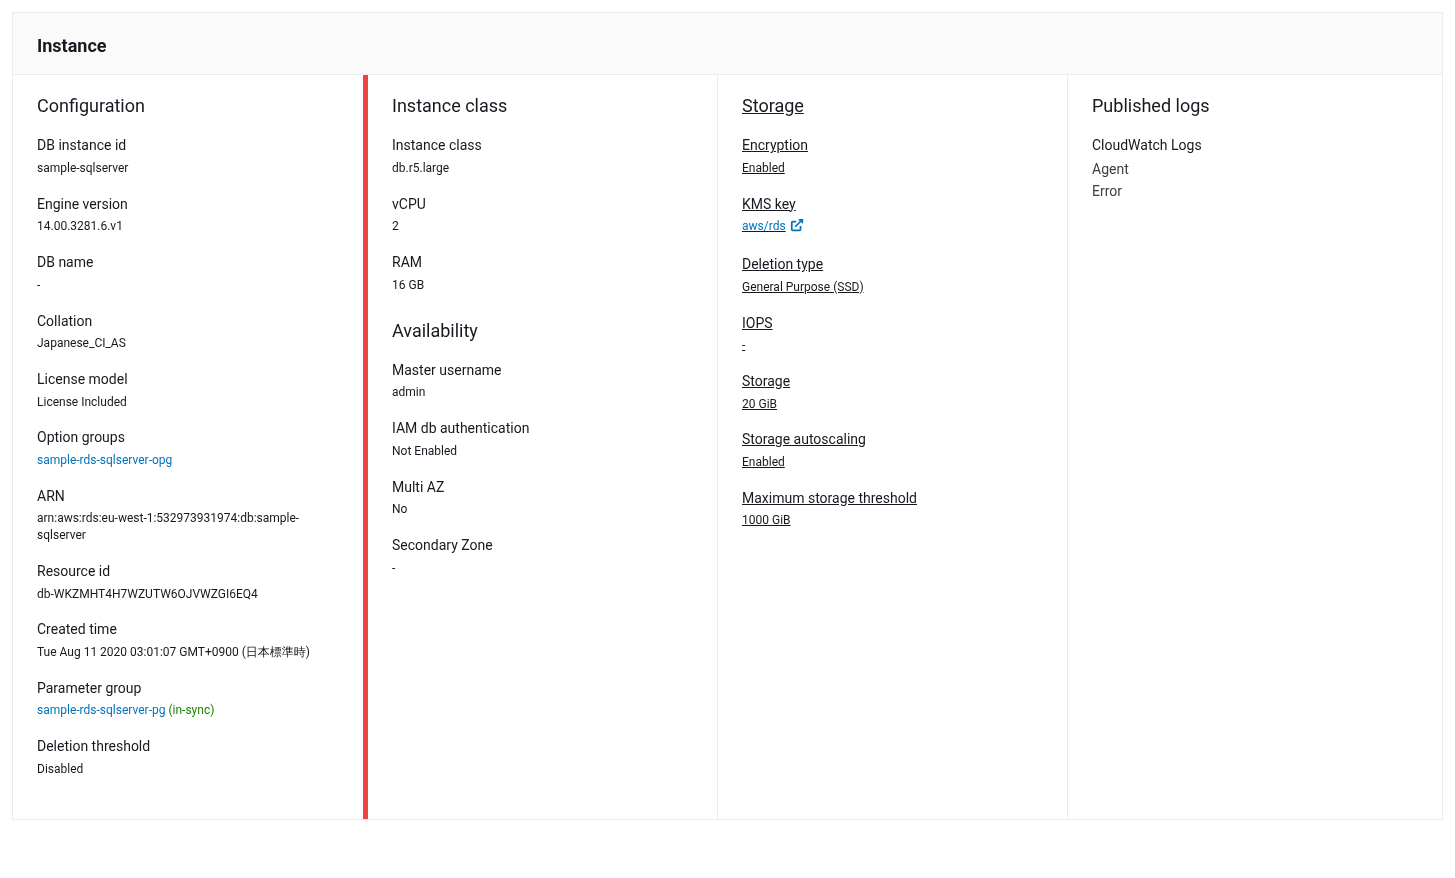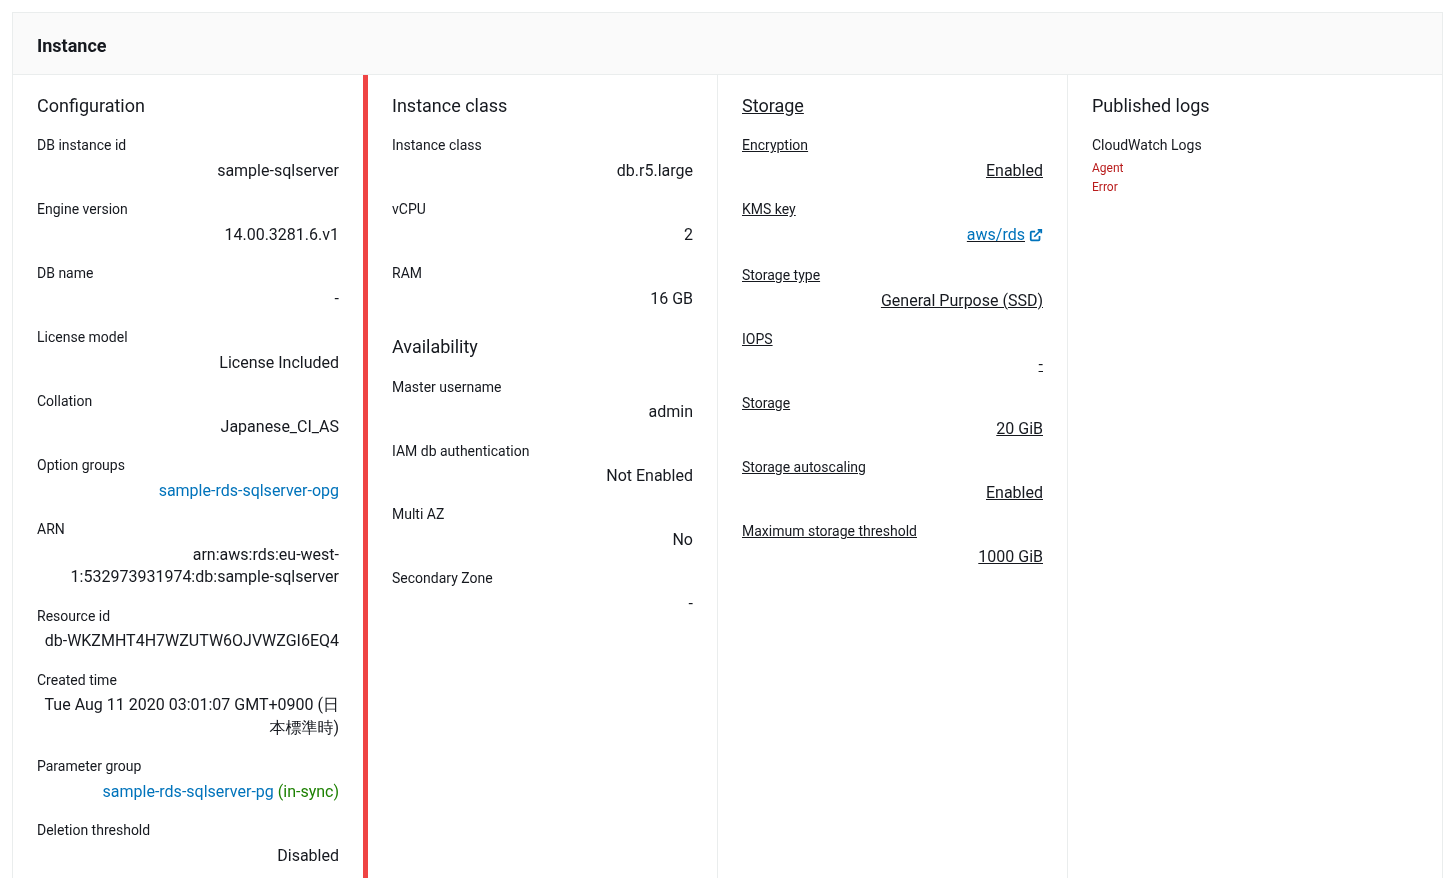--- a/index.html
+++ b/index.html
@@ -63,48 +63,47 @@
     }
     .field {
       margin-bottom: 18px;
     }
     .field-label {
       font-size: 14px;
       color: #16191f;
       margin-bottom: 4px;
     }
     .field-value {
-      font-size: 16px;
+      font-size: 12px;
       color: #16191f;
       word-wrap: break-word;
-      text-align: right;
     }
     .link {
       color: #0073bb;
       text-decoration: none;
       cursor: pointer;
     }
     .status-green {
       color: #1d8102;
     }
     .ext-icon {
       display: inline-block;
       vertical-align: -2px;
       margin-left: 4px;
     }
     .log-links {
       margin-top: 4px;
     }
     .log-link {
       display: block;
-      color: #b91c1c;
+      color: #404040;
       text-decoration: none;
       cursor: pointer;
       margin-bottom: 2px;
-      font-size: 12px;
+      font-size: 14px;
     }
   </style>
 </head>
 <body>
 
 <div class="panel">
   <div class="panel-header">
     <h1>Instance</h1>
   </div>
   <div class="panel-body">
@@ -121,27 +120,27 @@
         <div class="field-label">Engine version</div>
         <div class="field-value">14.00.3281.6.v1</div>
       </div>
 
       <div class="field">
         <div class="field-label">DB name</div>
         <div class="field-value">-</div>
       </div>
 
       <div class="field">
+        <div class="field-label">Collation</div>
+        <div class="field-value">Japanese_CI_AS</div>
+      </div>
+
+      <div class="field">
         <div class="field-label">License model</div>
         <div class="field-value">License Included</div>
-      </div>
-
-      <div class="field">
-        <div class="field-label">Collation</div>
-        <div class="field-value">Japanese_CI_AS</div>
       </div>
 
       <div class="field">
         <div class="field-label">Option groups</div>
         <div class="field-value">
           <a class="link">sample-rds-sqlserver-opg</a>
         </div>
       </div>
 
       <div class="field">
@@ -227,21 +226,21 @@
         <div class="field-value">
           <a class="link"><span>aws/rds</span><span class="ext-icon"><svg width="14" height="14" viewBox="0 0 16 16" fill="none" stroke="#0073bb" stroke-width="2">
                   <path d="M10 2h4v4"></path>
                   <path d="M6 10L14 2"></path>
                   <path d="M12 9v4a1 1 0 0 1-1 1H3a1 1 0 0 1-1-1V5a1 1 0 0 1 1-1h4"></path>
                 </svg></span></a>
         </div>
       </div>
 
       <div class="field">
-        <div class="field-label">Storage type</div>
+        <div class="field-label">Deletion type</div>
         <div class="field-value">General Purpose (SSD)</div>
       </div>
 
       <div class="field">
         <div class="field-label">IOPS</div>
         <div class="field-value">-</div>
       </div>
 
       <div class="field">
         <div class="field-label">Storage</div>

